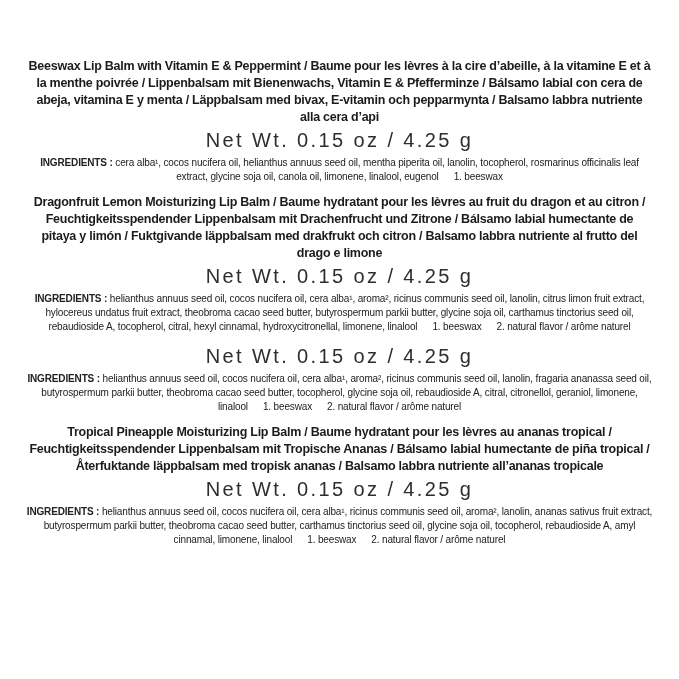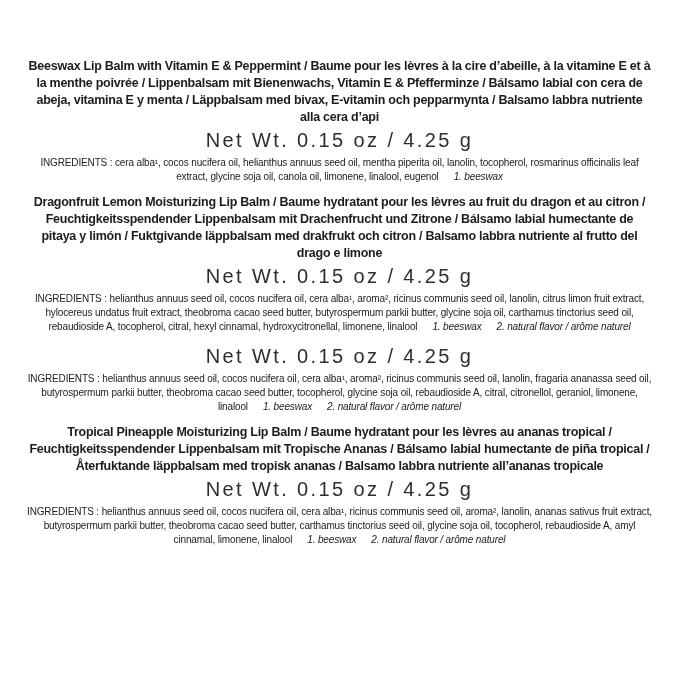--- a/index.html
+++ b/index.html
@@ -44,26 +44,25 @@
   .ingredients {
     margin: 3px auto 0 auto;
     max-width: 652px;
     font-size: 10px;
     font-weight: 400;
     line-height: 14px;
     letter-spacing: -0.15px;
     color: #222222;
   }
   .ingredients-label {
-    font-weight: 400;
+    font-weight: 700;
   }
   .footnote {
     margin-left: 15px;
     white-space: nowrap;
-    font-style: italic;
   }
   .footnote:empty {
     display: none;
     margin: 0;
   }
 </style>
 </head>
 <body>
 
 <div class="sheet">

